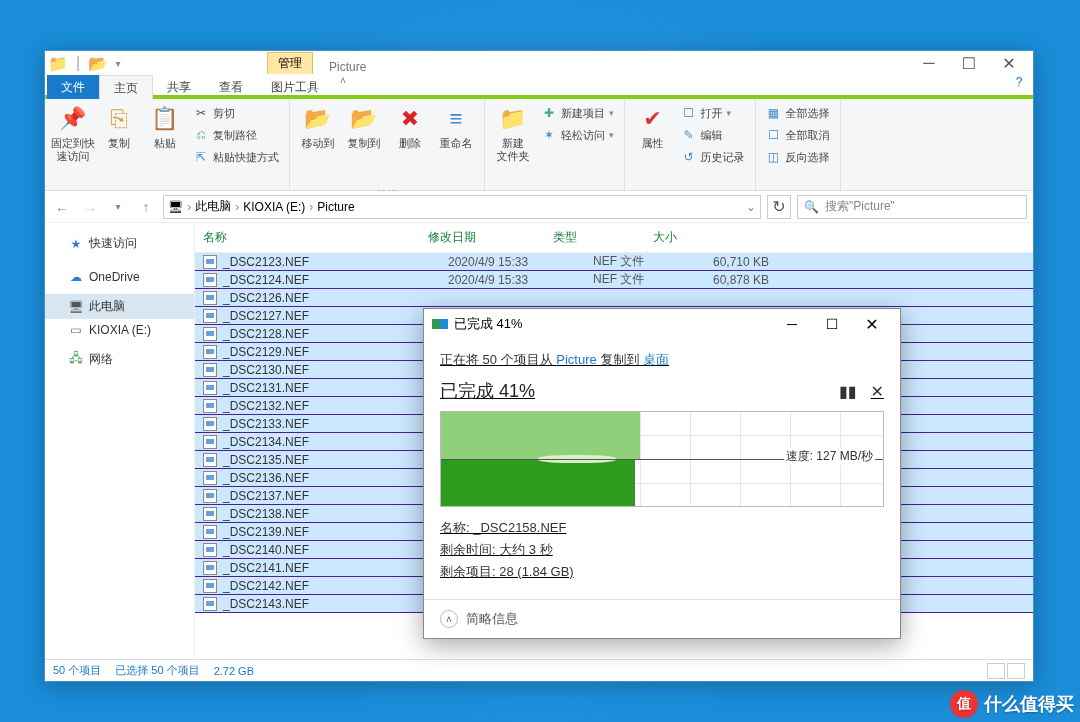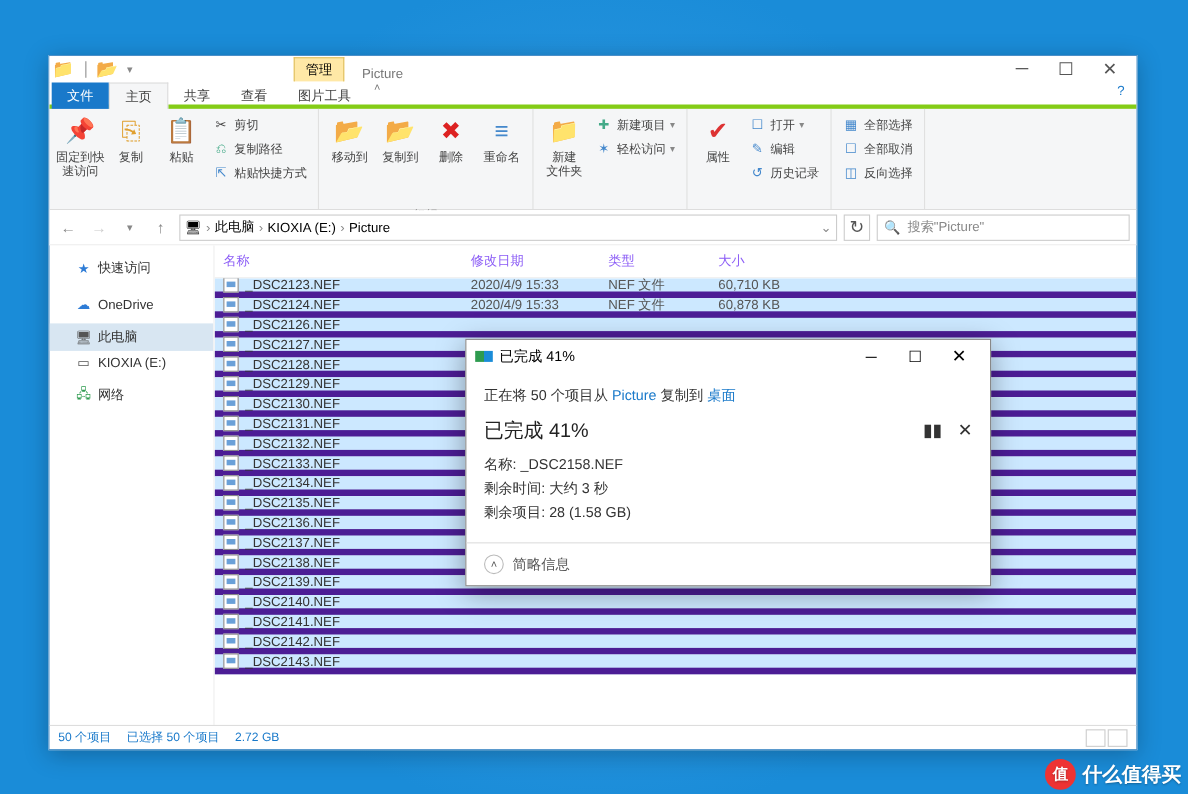--- a/index.html
+++ b/index.html
@@ -48,44 +48,44 @@
   .navitem { padding: 4px 12px 4px 24px; display: flex; align-items: center; gap: 6px; color: #333; }
   .navitem.sel { background: #d8e6f2; }
   .nic { width: 14px; height: 14px; display: inline-flex; align-items: center; justify-content: center; }
   .star { color: #2e7cd6; }
   .cloud { color: #2e7cd6; }
   .pc { color: #555; }
   .drv { color: #555; }
   .net { color: #2e9b4f; }
 
   .listarea { flex: 1; display: flex; flex-direction: column; overflow: hidden; }
-  .listhdr { display: flex; font-size: 12px; color: #8b5cf6; border-bottom: 1px solid #eee; }
+  .listhdr { display: flex; font-size: 12px; color: #15803d; border-bottom: 1px solid #eee; }
   .listhdr > div { padding: 6px 8px; }
   .c-name { width: 225px; } .c-date { width: 125px; } .c-type { width: 100px; } .c-size { width: 100px; text-align: left; }
   .filelist { flex: 1; overflow: hidden; }
-  .frow { display: flex; font-size: 12px; color: #333; background: #cce8ff; border-bottom: 6px solid #4c1d95; height: 18px; align-items: center; }
+  .frow { display: flex; font-size: 12px; color: #333; background: #cce8ff; border-bottom: 1px solid #4c1d95; height: 18px; align-items: center; gap: 20px; }
   .frow .c-name { display: flex; align-items: center; gap: 6px; padding-left: 8px; }
   .fic { width: 14px; height: 14px; background: #fff; border: 1px solid #888; position: relative; }
   .fic::after { content:""; position:absolute; top:3px; left:2px; width:8px; height:5px; background:#6aa0d8; }
   .frow .c-date, .frow .c-type, .frow .c-size { padding-left: 8px; color: #555; }
 
   .statusbar { height: 22px; border-top: 1px solid #ddd; display: flex; align-items: center; padding: 0 8px; font-size: 11px; color: #1979ca; gap: 14px; }
   .statusbar .views { margin-left: auto; display: flex; gap: 2px; }
   .viewbtn { width: 18px; height: 16px; border: 1px solid #ccc; }
 
   
   .copydlg { position: absolute; left: 423px; top: 308px; width: 478px; background: #fff; border: 1px solid #888; box-shadow: 0 6px 24px rgba(0,0,0,0.35); }
   .copydlg .dtitle { height: 30px; display: flex; align-items: center; padding: 0 8px; font-size: 13px; }
   .copydlg .dic { width: 16px; height: 16px; margin-right: 6px; position: relative; }
   .copydlg .dic::before { content:""; position:absolute; width:8px; height:10px; left:0; top:3px; background:#2e9b4f; }
   .copydlg .dic::after { content:""; position:absolute; width:8px; height:10px; right:0; top:3px; background:#1a8cd8; }
   .copydlg .dwinbtns { margin-left: auto; display: flex; }
   .copydlg .dwinbtn { width: 40px; height: 30px; display: flex; align-items: center; justify-content: center; font-size: 14px; }
   .copydlg .dwinbtn.dclose { font-size: 16px; }
-  .copydlg .dbody { padding: 12px 16px 16px; }
+  .copydlg .dbody { padding: 12px 16px 16px; text-decoration: underline; }
   .src { font-size: 13px; color: #333; margin-bottom: 10px; }
   .src .link { color: #1979ca; }
   .pline { display: flex; align-items: center; justify-content: space-between; margin-bottom: 8px; }
   .pct { font-size: 18px; color: #222; }
   .pctl { display: flex; gap: 14px; font-size: 16px; color: #333; }
   .graph { height: 96px; border: 1px solid #bbb; position: relative; background:
     repeating-linear-gradient(to right, transparent 0 49px, #e5e5e5 49px 50px),
     repeating-linear-gradient(to bottom, transparent 0 23px, #e5e5e5 23px 24px);
     margin-bottom: 10px;
   }
@@ -522,24 +522,30 @@
       <div class="src">
         <span>正在将 50 个项目从 </span><span class="link">Picture</span><span> 复制到 </span><span class="link">桌面</span>
       </div>
       <div class="pline">
         <div class="pct">已完成 41%</div>
         <div class="pctl">
           <span>▮▮</span>
           <span>✕</span>
         </div>
       </div>
+      <div class="graph">
+        <div class="topfill"></div>
+        <div class="botfill"></div>
+        <div class="mid"></div>
+        <div class="rate">速度: 127 MB/秒</div>
+      </div>
       <div class="details">
         <div><span>名称: </span><span>_DSC2158.NEF</span></div>
         <div><span>剩余时间: </span><span>大约 3 秒</span></div>
-        <div><span>剩余项目: </span><span>28 (1.58 GB)</span></div>
+        <div><span>剩余项目: </span><span>28 (1.84 GB)</span></div>
       </div>
     </div>
     <div class="dfooter">
       <span class="chev-up">˄</span>
       <span>简略信息</span>
     </div>
   </div>
 
   <div class="wm">
     <span class="badge">值</span>

